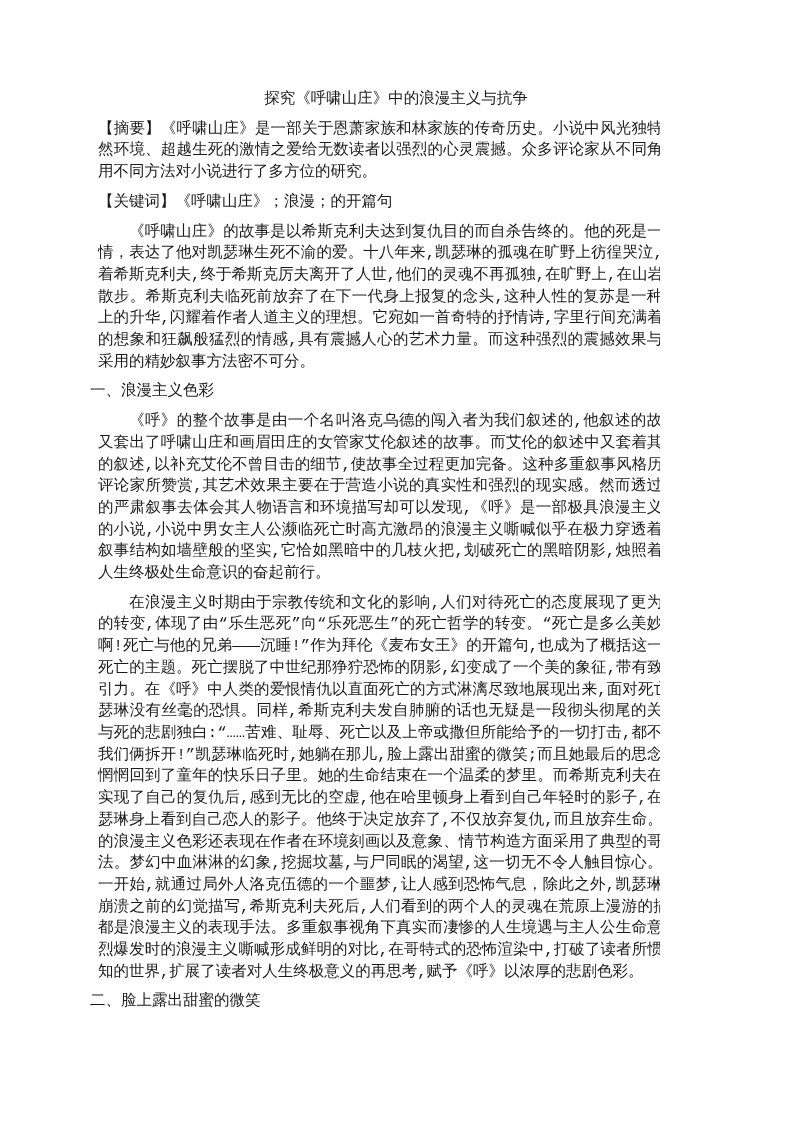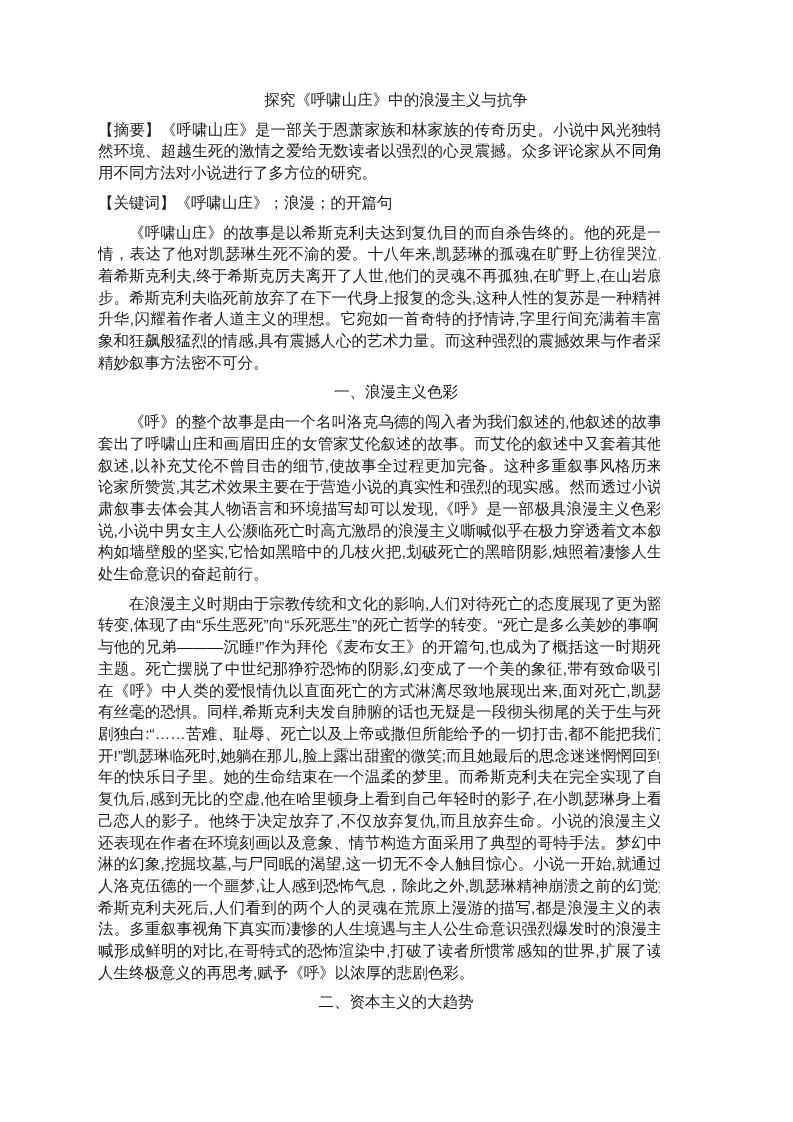--- a/index.html
+++ b/index.html
@@ -6,21 +6,21 @@
     margin: 0;
     padding: 0;
     background: #ffffff;
   }
   .page {
     position: relative;
     width: 660px;
     height: 1122px;
     background: #ffffff;
     overflow: hidden;
-    font-family: Liberation Sans, sans-serif;
+    font-family: Liberation Mono, monospace;
     color: #1a1a1a;
   }
   .content {
     position: absolute;
     left: 90px;
     top: 89px;
     width: 612px;
     font-size: 15.5px;
     line-height: 21.7px;
     text-align: justify;
@@ -38,21 +38,21 @@
     padding: 0;
   }
   .para.indent {
     text-indent: 2em;
   }
   .sec-heading {
     font-size: 15.5px;
     font-weight: normal;
     margin: 0;
     padding: 0;
-    text-align: center;
+    text-align: left;
   }
 </style>
 </head>
 <body>
 
 <div class="page">
   <div class="content">
     <h1 class="doc-title">探究《呼啸山庄》中的浪漫主义与抗争</h1>
 
     <p class="para">【摘要】《呼啸山庄》是一部关于恩萧家族和林家族的传奇历史。小说中风光独特的自然环境、超越生死的激情之爱给无数读者以强烈的心灵震撼。众多评论家从不同角度、用不同方法对小说进行了多方位的研究。</p>
@@ -60,16 +60,16 @@
     <p class="para">【关键词】《呼啸山庄》；浪漫；的开篇句</p>
 
     <p class="para indent">《呼啸山庄》的故事是以希斯克利夫达到复仇目的而自杀告终的。他的死是一种殉情，表达了他对凯瑟琳生死不渝的爱。十八年来,凯瑟琳的孤魂在旷野上彷徨哭泣,等待着希斯克利夫,终于希斯克厉夫离开了人世,他们的灵魂不再孤独,在旷野上,在山岩底下散步。希斯克利夫临死前放弃了在下一代身上报复的念头,这种人性的复苏是一种精神上的升华,闪耀着作者人道主义的理想。它宛如一首奇特的抒情诗,字里行间充满着丰富的想象和狂飙般猛烈的情感,具有震撼人心的艺术力量。而这种强烈的震撼效果与作者采用的精妙叙事方法密不可分。</p>
 
     <h2 class="sec-heading">一、浪漫主义色彩</h2>
 
     <p class="para indent">《呼》的整个故事是由一个名叫洛克乌德的闯入者为我们叙述的,他叙述的故事中又套出了呼啸山庄和画眉田庄的女管家艾伦叙述的故事。而艾伦的叙述中又套着其他人的叙述,以补充艾伦不曾目击的细节,使故事全过程更加完备。这种多重叙事风格历来为评论家所赞赏,其艺术效果主要在于营造小说的真实性和强烈的现实感。然而透过小说的严肃叙事去体会其人物语言和环境描写却可以发现,《呼》是一部极具浪漫主义色彩的小说,小说中男女主人公濒临死亡时高亢激昂的浪漫主义嘶喊似乎在极力穿透着文本叙事结构如墙壁般的坚实,它恰如黑暗中的几枝火把,划破死亡的黑暗阴影,烛照着凄惨人生终极处生命意识的奋起前行。</p>
 
     <p class="para indent">在浪漫主义时期由于宗教传统和文化的影响,人们对待死亡的态度展现了更为豁达的转变,体现了由“乐生恶死”向“乐死恶生”的死亡哲学的转变。“死亡是多么美妙的事啊!死亡与他的兄弟———沉睡!”作为拜伦《麦布女王》的开篇句,也成为了概括这一时期死亡的主题。死亡摆脱了中世纪那狰狞恐怖的阴影,幻变成了一个美的象征,带有致命吸引力。在《呼》中人类的爱恨情仇以直面死亡的方式淋漓尽致地展现出来,面对死亡,凯瑟琳没有丝毫的恐惧。同样,希斯克利夫发自肺腑的话也无疑是一段彻头彻尾的关于生与死的悲剧独白:“……苦难、耻辱、死亡以及上帝或撒但所能给予的一切打击,都不能把我们俩拆开!”凯瑟琳临死时,她躺在那儿,脸上露出甜蜜的微笑;而且她最后的思念迷迷惘惘回到了童年的快乐日子里。她的生命结束在一个温柔的梦里。而希斯克利夫在完全实现了自己的复仇后,感到无比的空虚,他在哈里顿身上看到自己年轻时的影子,在小凯瑟琳身上看到自己恋人的影子。他终于决定放弃了,不仅放弃复仇,而且放弃生命。小说的浪漫主义色彩还表现在作者在环境刻画以及意象、情节构造方面采用了典型的哥特手法。梦幻中血淋淋的幻象,挖掘坟墓,与尸同眠的渴望,这一切无不令人触目惊心。小说一开始,就通过局外人洛克伍德的一个噩梦,让人感到恐怖气息，除此之外,凯瑟琳精神崩溃之前的幻觉描写,希斯克利夫死后,人们看到的两个人的灵魂在荒原上漫游的描写,都是浪漫主义的表现手法。多重叙事视角下真实而凄惨的人生境遇与主人公生命意识强烈爆发时的浪漫主义嘶喊形成鲜明的对比,在哥特式的恐怖渲染中,打破了读者所惯常感知的世界,扩展了读者对人生终极意义的再思考,赋予《呼》以浓厚的悲剧色彩。</p>
 
-    <h2 class="sec-heading">二、资本主义的大趋势</h2>
+    <h2 class="sec-heading">二、脸上露出甜蜜的微笑</h2>
 
   </div>
 </div>
 
 </body></html>

